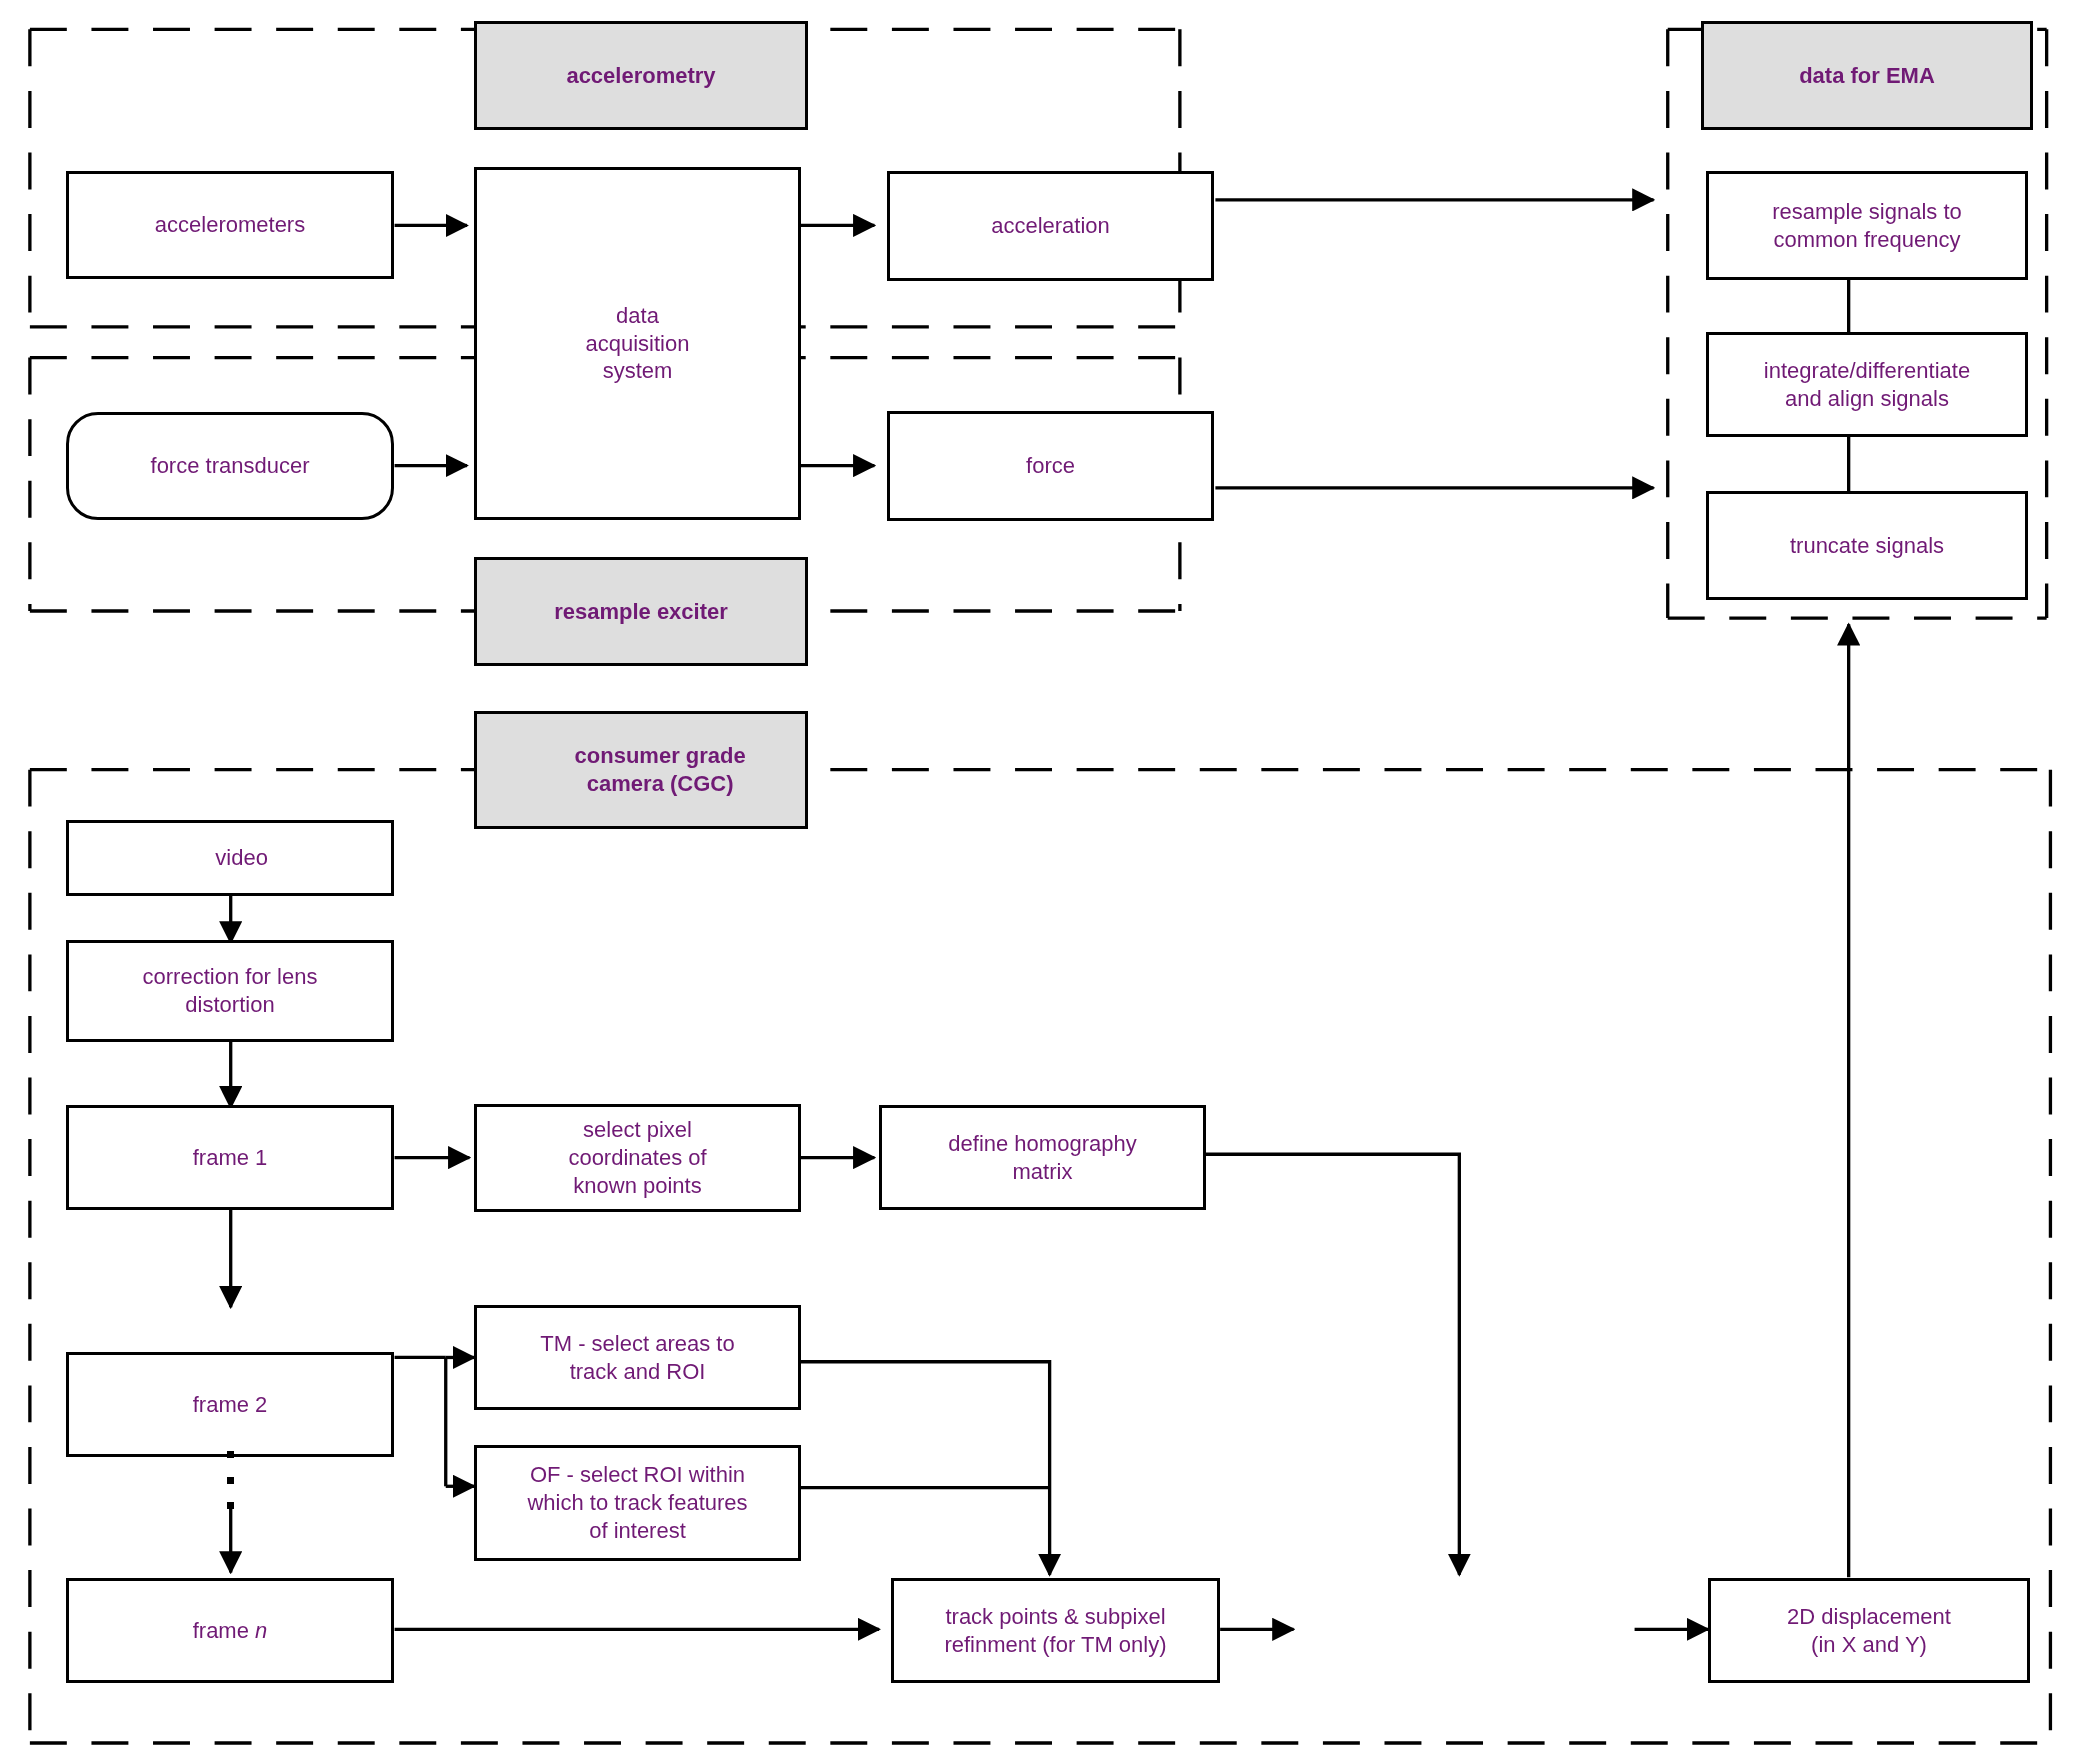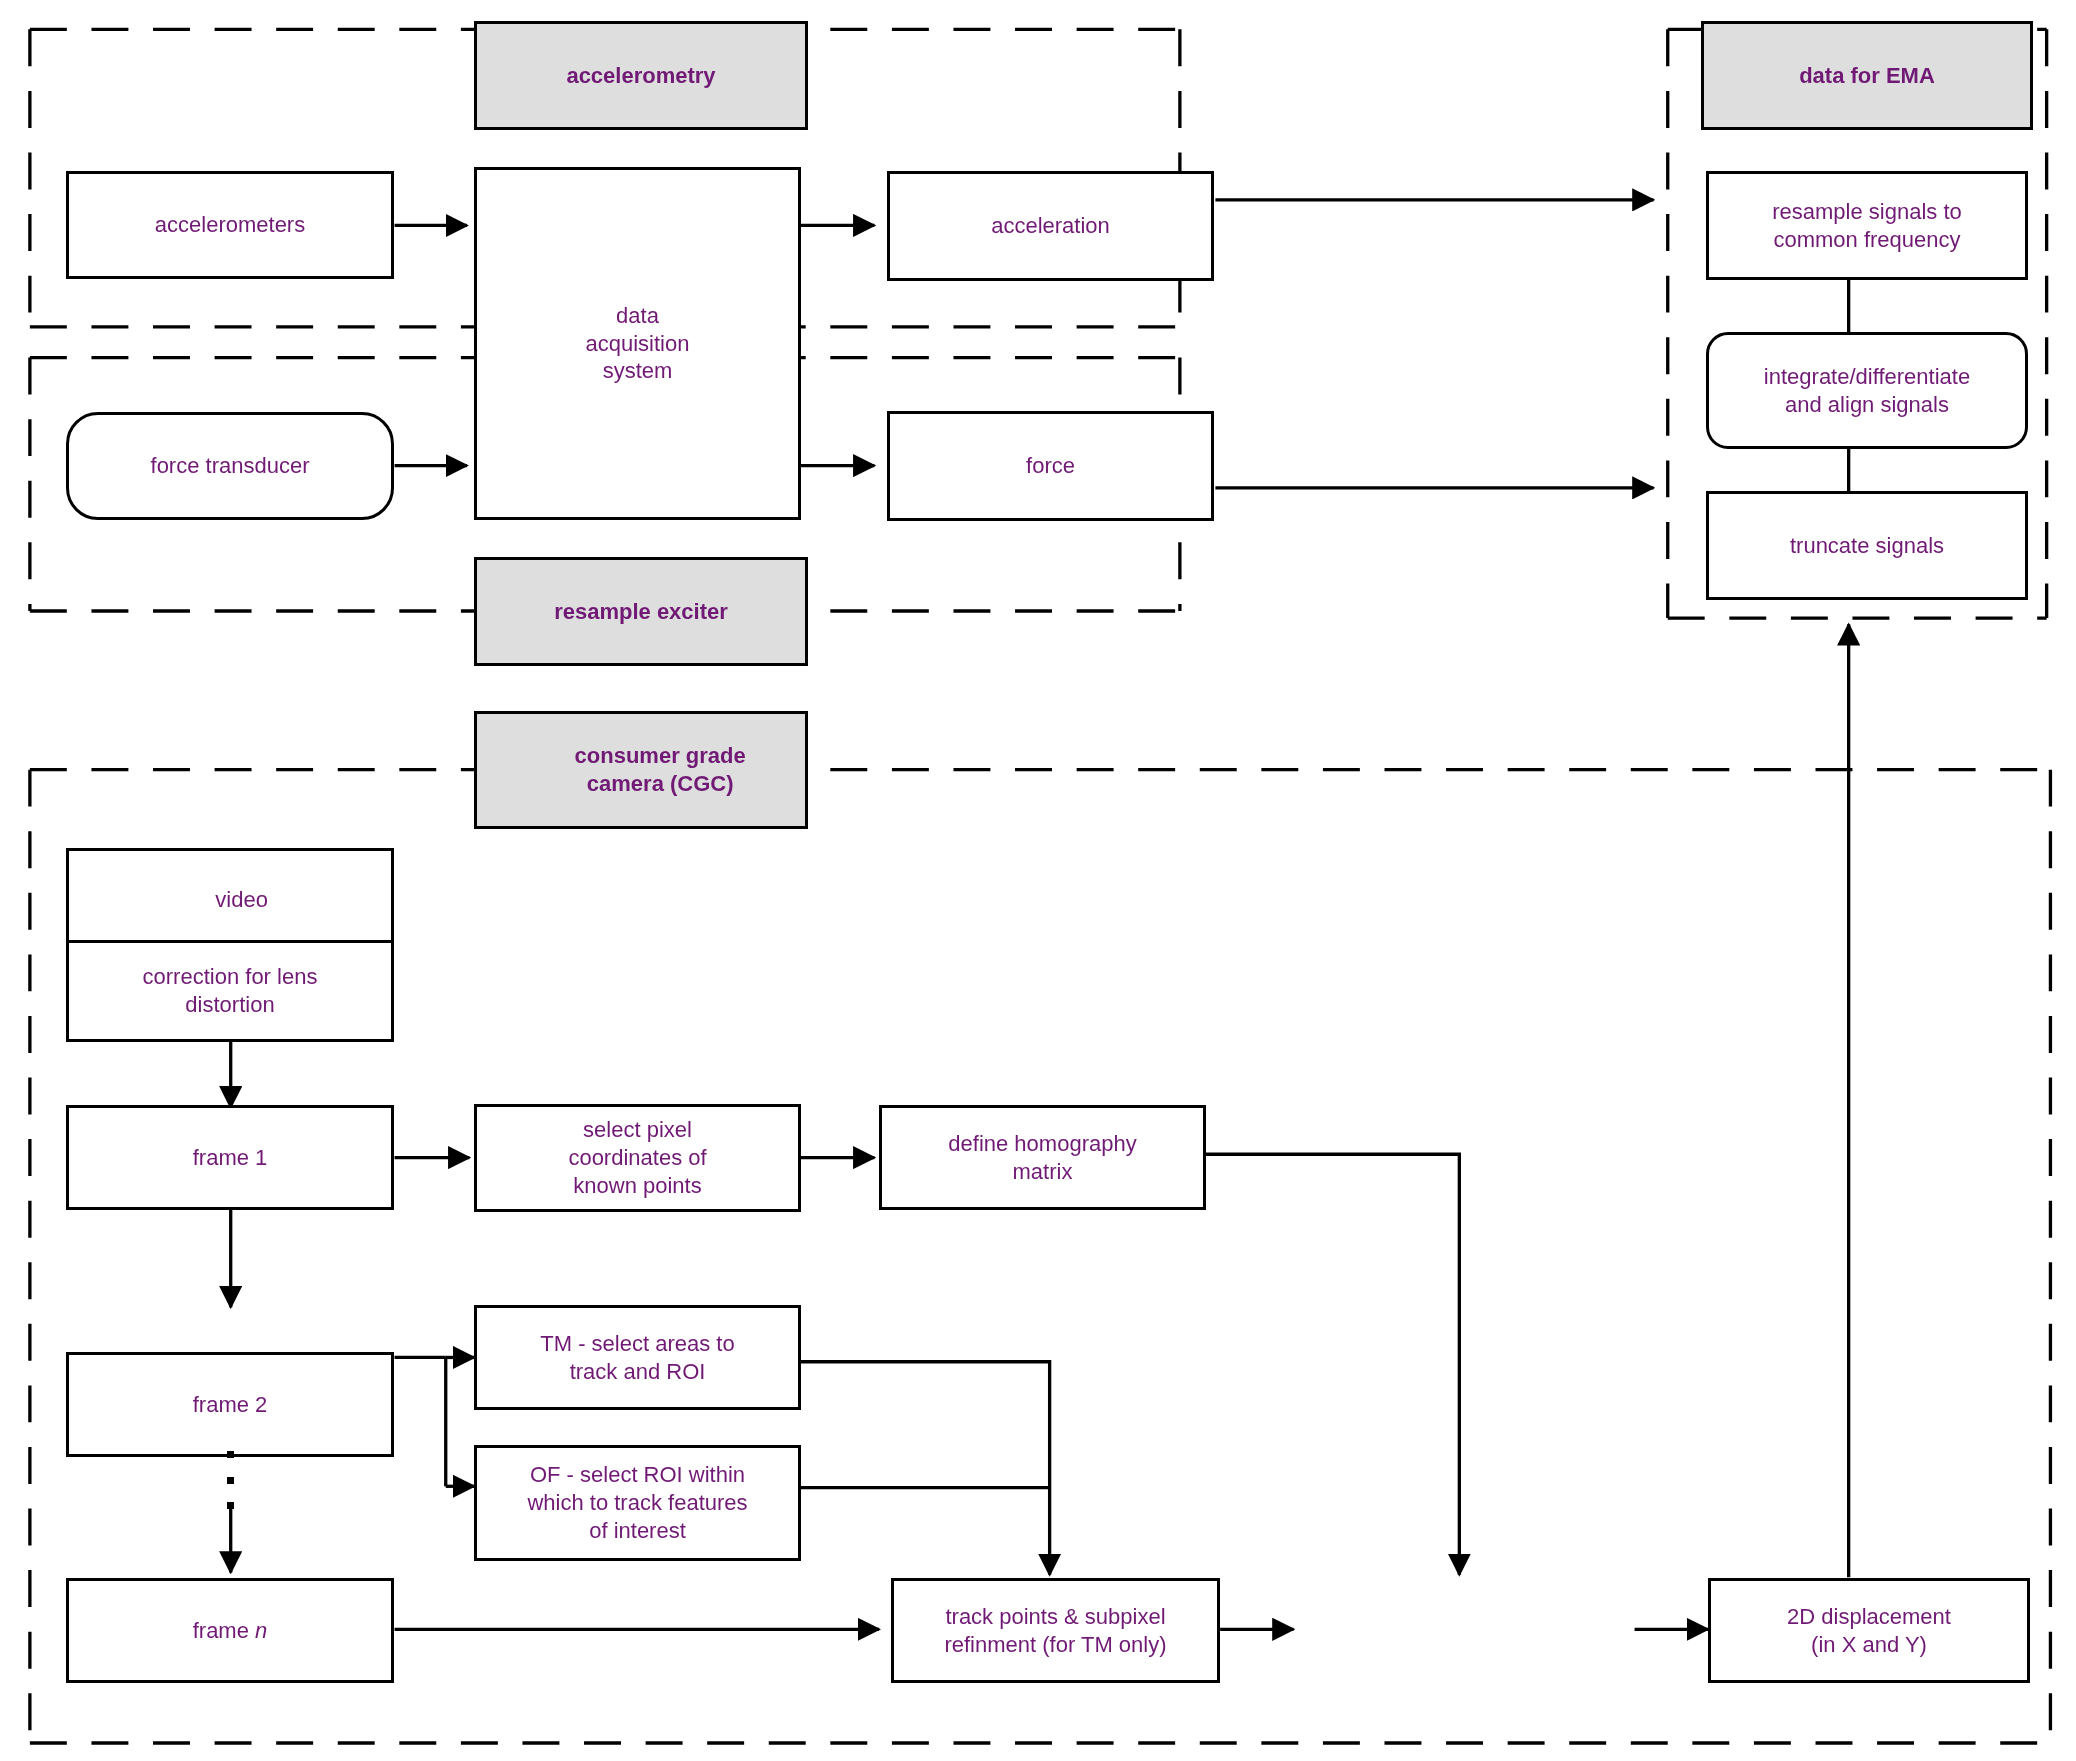--- a/index.html
+++ b/index.html
@@ -197,30 +197,30 @@
 
   <div class="node" style="left:887px; top:411px; width:327px; height:110px;">
     <span class="lbl">force</span>
   </div>
 
   <div class="node" style="left:1706px; top:171px; width:322px; height:109px;">
     <span class="lbl" style="white-space:pre-line;">resample signals to
 common frequency</span>
   </div>
 
-  <div class="node" style="left:1706px; top:332px; width:322px; height:117px;border-radius:22px;">
+  <div class="node" style="left:1706px; top:332px; width:322px; height:105px;">
     <span class="lbl" style="white-space:pre-line;">integrate/differentiate
 and align signals</span>
   </div>
 
   <div class="node" style="left:1706px; top:491px; width:322px; height:109px;">
     <span class="lbl">truncate signals</span>
   </div>
 
-  <div class="node" style="left:66px; top:848px; width:328px; height:104px;padding-left:28px;">
+  <div class="node" style="left:66px; top:820px; width:328px; height:76px;padding-left:28px;">
     <span class="lbl">video</span>
   </div>
 
   <div class="node" style="left:66px; top:940px; width:328px; height:102px;">
     <span class="lbl" style="white-space:pre-line;">correction for lens
 distortion</span>
   </div>
 
   <div class="node" style="left:66px; top:1105px; width:328px; height:105px;">
     <span class="lbl">frame 1</span>

